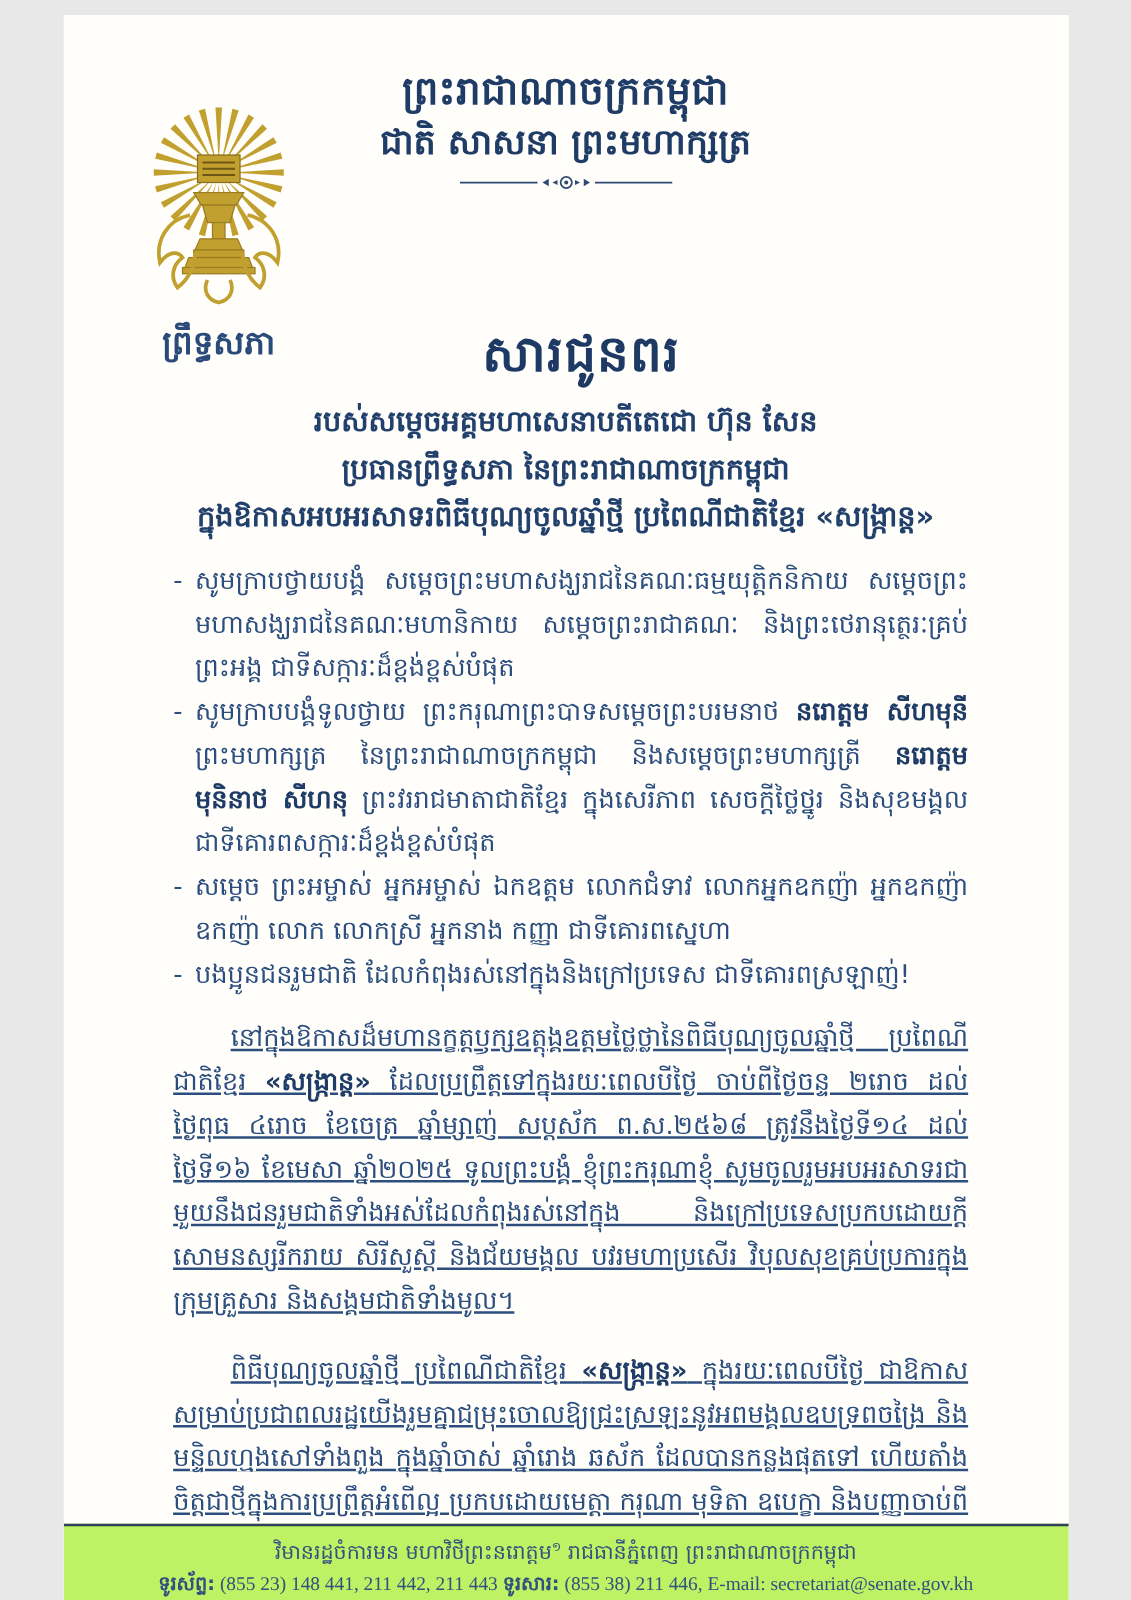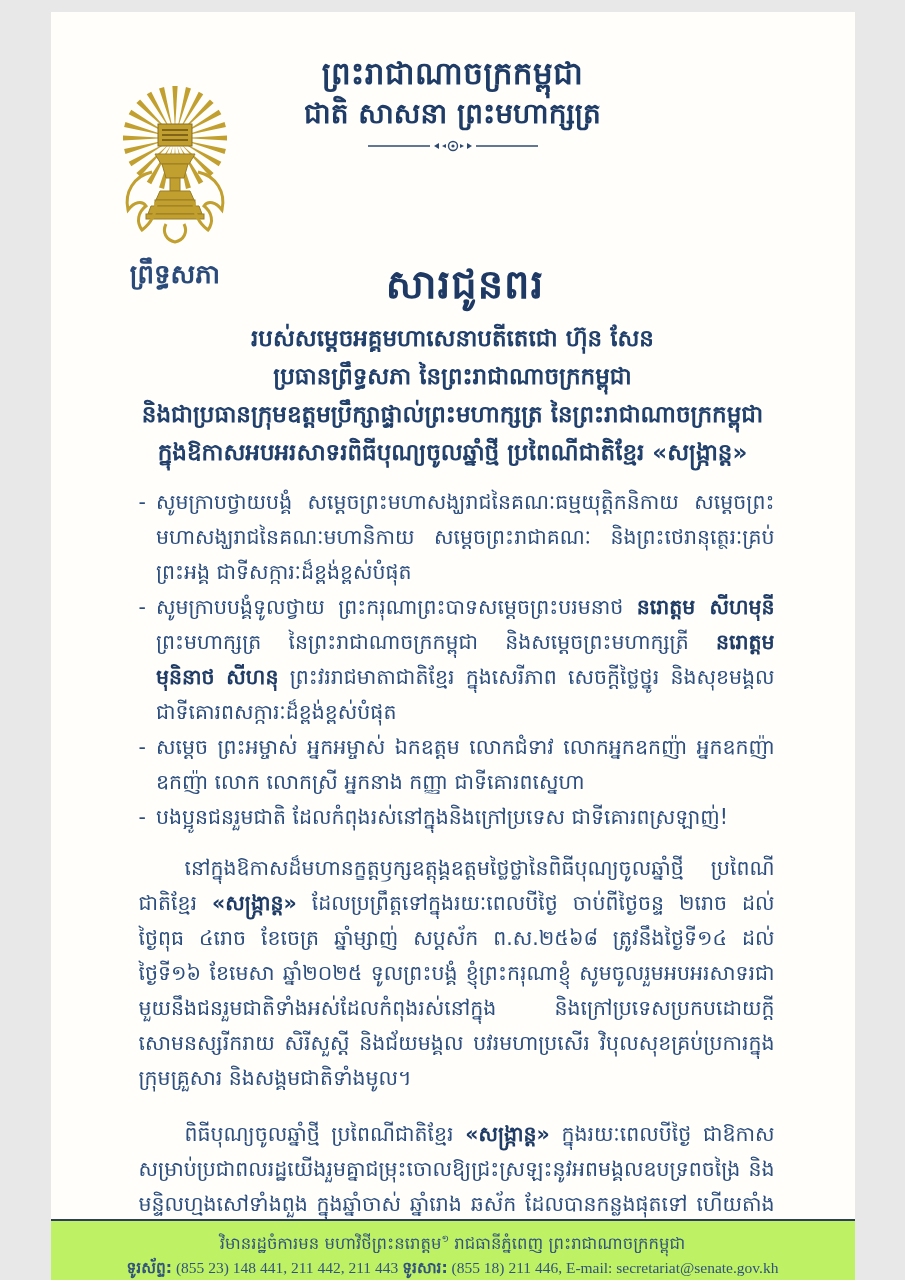--- a/index.html
+++ b/index.html
@@ -43,21 +43,21 @@
   
   .body-text{
     margin:14px 80px 0 88px;
     font-size:20.5px;line-height:35px;color:#2c4e7e;
   }
   ul.salutations{list-style:none;margin:0;padding:0;}
   ul.salutations li{display:flex;gap:10px;}
   ul.salutations .dash{flex:0 0 auto;}
   ul.salutations .txt{flex:1;text-align:justify;}
   .para{
-    margin-top:16px;text-align:justify;text-indent:46px;
+    margin-top:16px;text-align:justify;text-indent:46px;text-decoration:underline;
   }
   .kh-strong{font-weight:700;color:#1f3c66;}
   
   .footer{
     position:absolute;left:0;right:0;bottom:0;
     border-top:2px solid #2e4057;
     padding:5px 0 12px;text-align:center;background:#bef264;
   }
   .footer-line1{font-size:16.5px;color:#31527f;line-height:26px;}
   .footer-line1 sup{font-size:10px;}
@@ -142,21 +142,20 @@
       </g>
     </svg>
     <div class="emblem-caption">ព្រឹទ្ធសភា</div>
   </div>
 
   <div class="doc-title">សារជូនពរ</div>
 
   <div class="subtitle">
     <div>របស់សម្តេចអគ្គមហាសេនាបតីតេជោ ហ៊ុន សែន</div>
     <div>ប្រធានព្រឹទ្ធសភា នៃព្រះរាជាណាចក្រកម្ពុជា</div>
-    <div>និងជាប្រធានក្រុមឧត្តមប្រឹក្សាផ្ទាល់ព្រះមហាក្សត្រ នៃព្រះរាជាណាចក្រកម្ពុជា</div>
     <div>ក្នុងឱកាសអបអរសាទរពិធីបុណ្យចូលឆ្នាំថ្មី ប្រពៃណីជាតិខ្មែរ «សង្រ្កាន្ត»</div>
   </div>
 
   <div class="body-text">
     <ul class="salutations">
       <li>
         <span class="dash">-</span>
         <span class="txt">សូមក្រាបថ្វាយបង្គំ សម្តេចព្រះមហាសង្ឃរាជនៃគណៈធម្មយុត្តិកនិកាយ សម្តេចព្រះមហាសង្ឃរាជនៃគណៈមហានិកាយ សម្តេចព្រះរាជាគណៈ និងព្រះថេរានុត្ថេរៈគ្រប់ព្រះអង្គ ជាទីសក្ការៈដ៏ខ្ពង់ខ្ពស់បំផុត</span>
       </li>
       <li>
@@ -175,16 +174,16 @@
 
     <p class="para"><span>នៅក្នុងឱកាសដ៏មហានក្ខត្តឫក្សឧត្តុង្គឧត្តមថ្លៃថ្លានៃពិធីបុណ្យចូលឆ្នាំថ្មី ប្រពៃណីជាតិខ្មែរ </span><span class="kh-strong">«សង្រ្កាន្ត»</span><span> ដែលប្រព្រឹត្តទៅក្នុងរយៈពេលបីថ្ងៃ ចាប់ពីថ្ងៃចន្ទ ២រោច ដល់ថ្ងៃពុធ ៤រោច ខែចេត្រ ឆ្នាំម្សាញ់ សប្តស័ក ព.ស.២៥៦៨ ត្រូវនឹងថ្ងៃទី១៤ ដល់ថ្ងៃទី១៦ ខែមេសា ឆ្នាំ២០២៥ ទូលព្រះបង្គំ ខ្ញុំព្រះករុណាខ្ញុំ សូមចូលរួមអបអរសាទរជាមួយនឹងជនរួមជាតិទាំងអស់ដែលកំពុងរស់នៅក្នុង និងក្រៅប្រទេសប្រកបដោយក្តីសោមនស្សរីករាយ សិរីសួស្តី និងជ័យមង្គល បវរមហាប្រសើរ វិបុលសុខគ្រប់ប្រការក្នុងក្រុមគ្រួសារ និងសង្គមជាតិទាំងមូល។</span></p>
 
     <p class="para"><span>ពិធីបុណ្យចូលឆ្នាំថ្មី ប្រពៃណីជាតិខ្មែរ </span><span class="kh-strong">«សង្រ្កាន្ត»</span><span> ក្នុងរយៈពេលបីថ្ងៃ ជាឱកាសសម្រាប់ប្រជាពលរដ្ឋយើងរួមគ្នាជម្រុះចោលឱ្យជ្រះស្រឡះនូវអពមង្គលឧបទ្រពចង្រៃ និងមន្ទិលហ្មងសៅទាំងពួង ក្នុងឆ្នាំចាស់ ឆ្នាំរោង ឆស័ក ដែលបានកន្លងផុតទៅ ហើយតាំងចិត្តជាថ្មីក្នុងការប្រព្រឹត្តអំពើល្អ ប្រកបដោយមេត្តា ករុណា មុទិតា ឧបេក្ខា និងបញ្ញាចាប់ពីឆ្នាំថ្មីនេះតទៅ។</span></p>
 
     <p class="para">បច្ចុប្បន្ន ព្រះរាជាណាចក្រកម្ពុជាកំពុងធ្វើដំណើរឈានទៅមុខលើមាគ៌ាសន្តិភាព ប្រជាធិបតេយ្យ នីតិរដ្ឋ និងអភិវឌ្ឍន៍ ដើម្បីកសាងអនាគតរបស់ខ្លួនឱ្យក្លាយជាអរិយប្រទេសមួយស្មើមុខស្មើមាត់ដូចបណ្តាប្រទេស</p>
   </div>
 
   <div class="footer">
     <div class="footer-line1"><span>វិមានរដ្ឋចំការមន មហាវិថីព្រះនរោត្តម</span><sup>១</sup><span> រាជធានីភ្នំពេញ ព្រះរាជាណាចក្រកម្ពុជា</span></div>
-    <div class="footer-line2"><span class="footer-label">ទូរស័ព្ទ:</span><span> (855 23) 148 441, 211 442, 211 443 </span><span class="footer-label">ទូរសារ:</span><span> (855 18) 211 446, </span><span>E-mail:</span><span> secretariat@senate.gov.kh</span></div>
+    <div class="footer-line2"><span class="footer-label">ទូរស័ព្ទ:</span><span> (855 23) 148 441, 211 442, 211 443 </span><span class="footer-label">ទូរសារ:</span><span> (855 38) 211 446, </span><span>E-mail:</span><span> secretariat@senate.gov.kh</span></div>
   </div>
 
 </div>
 
 </body></html>

